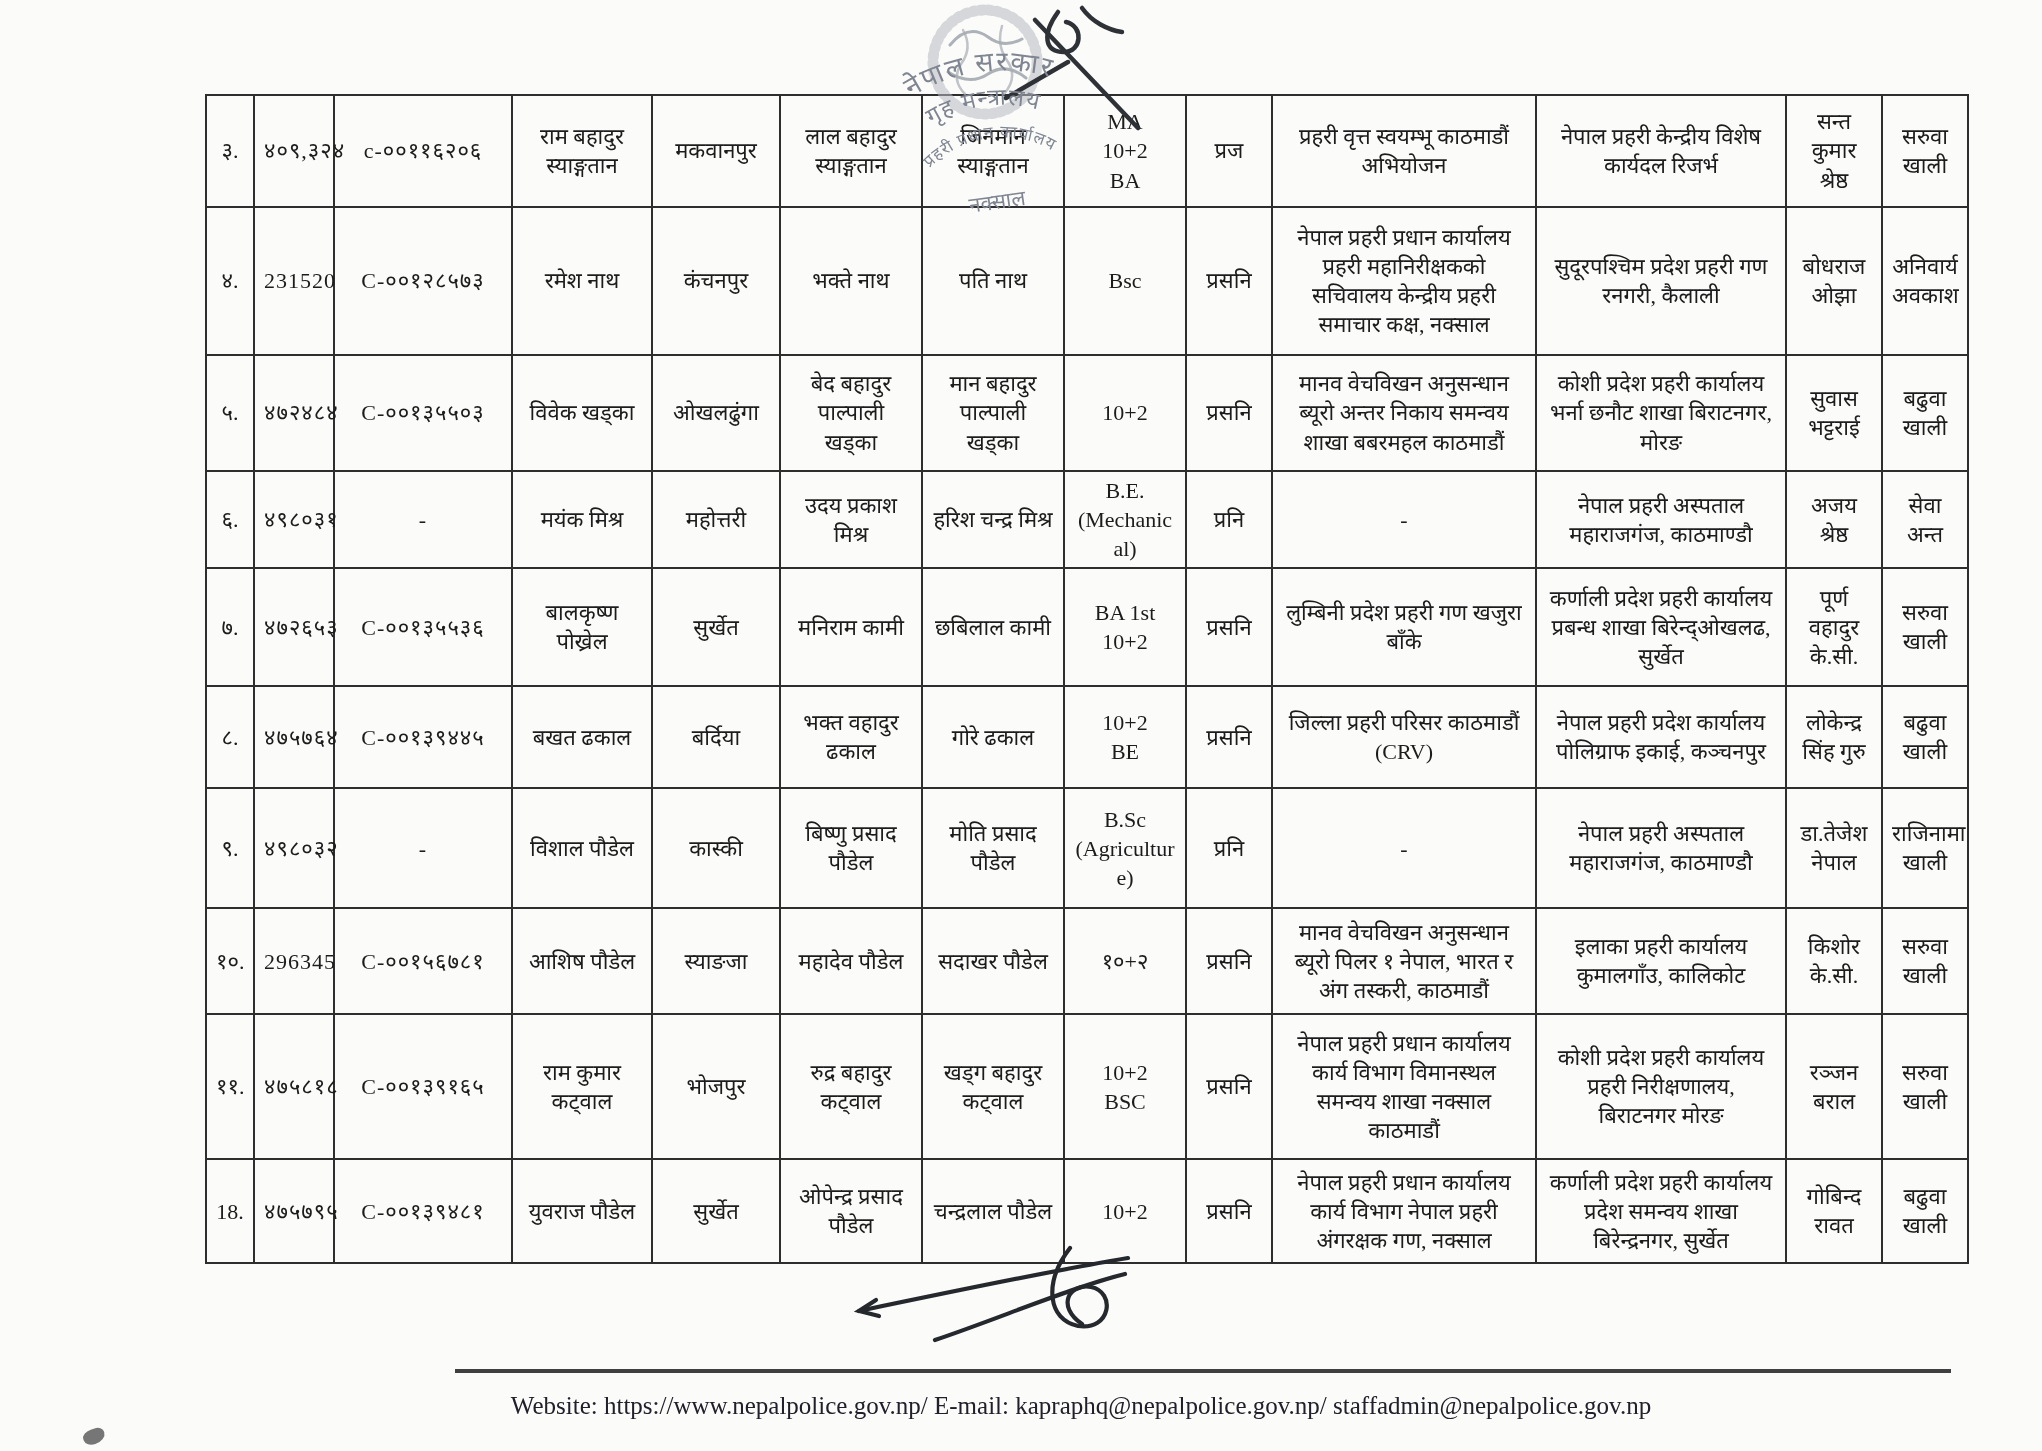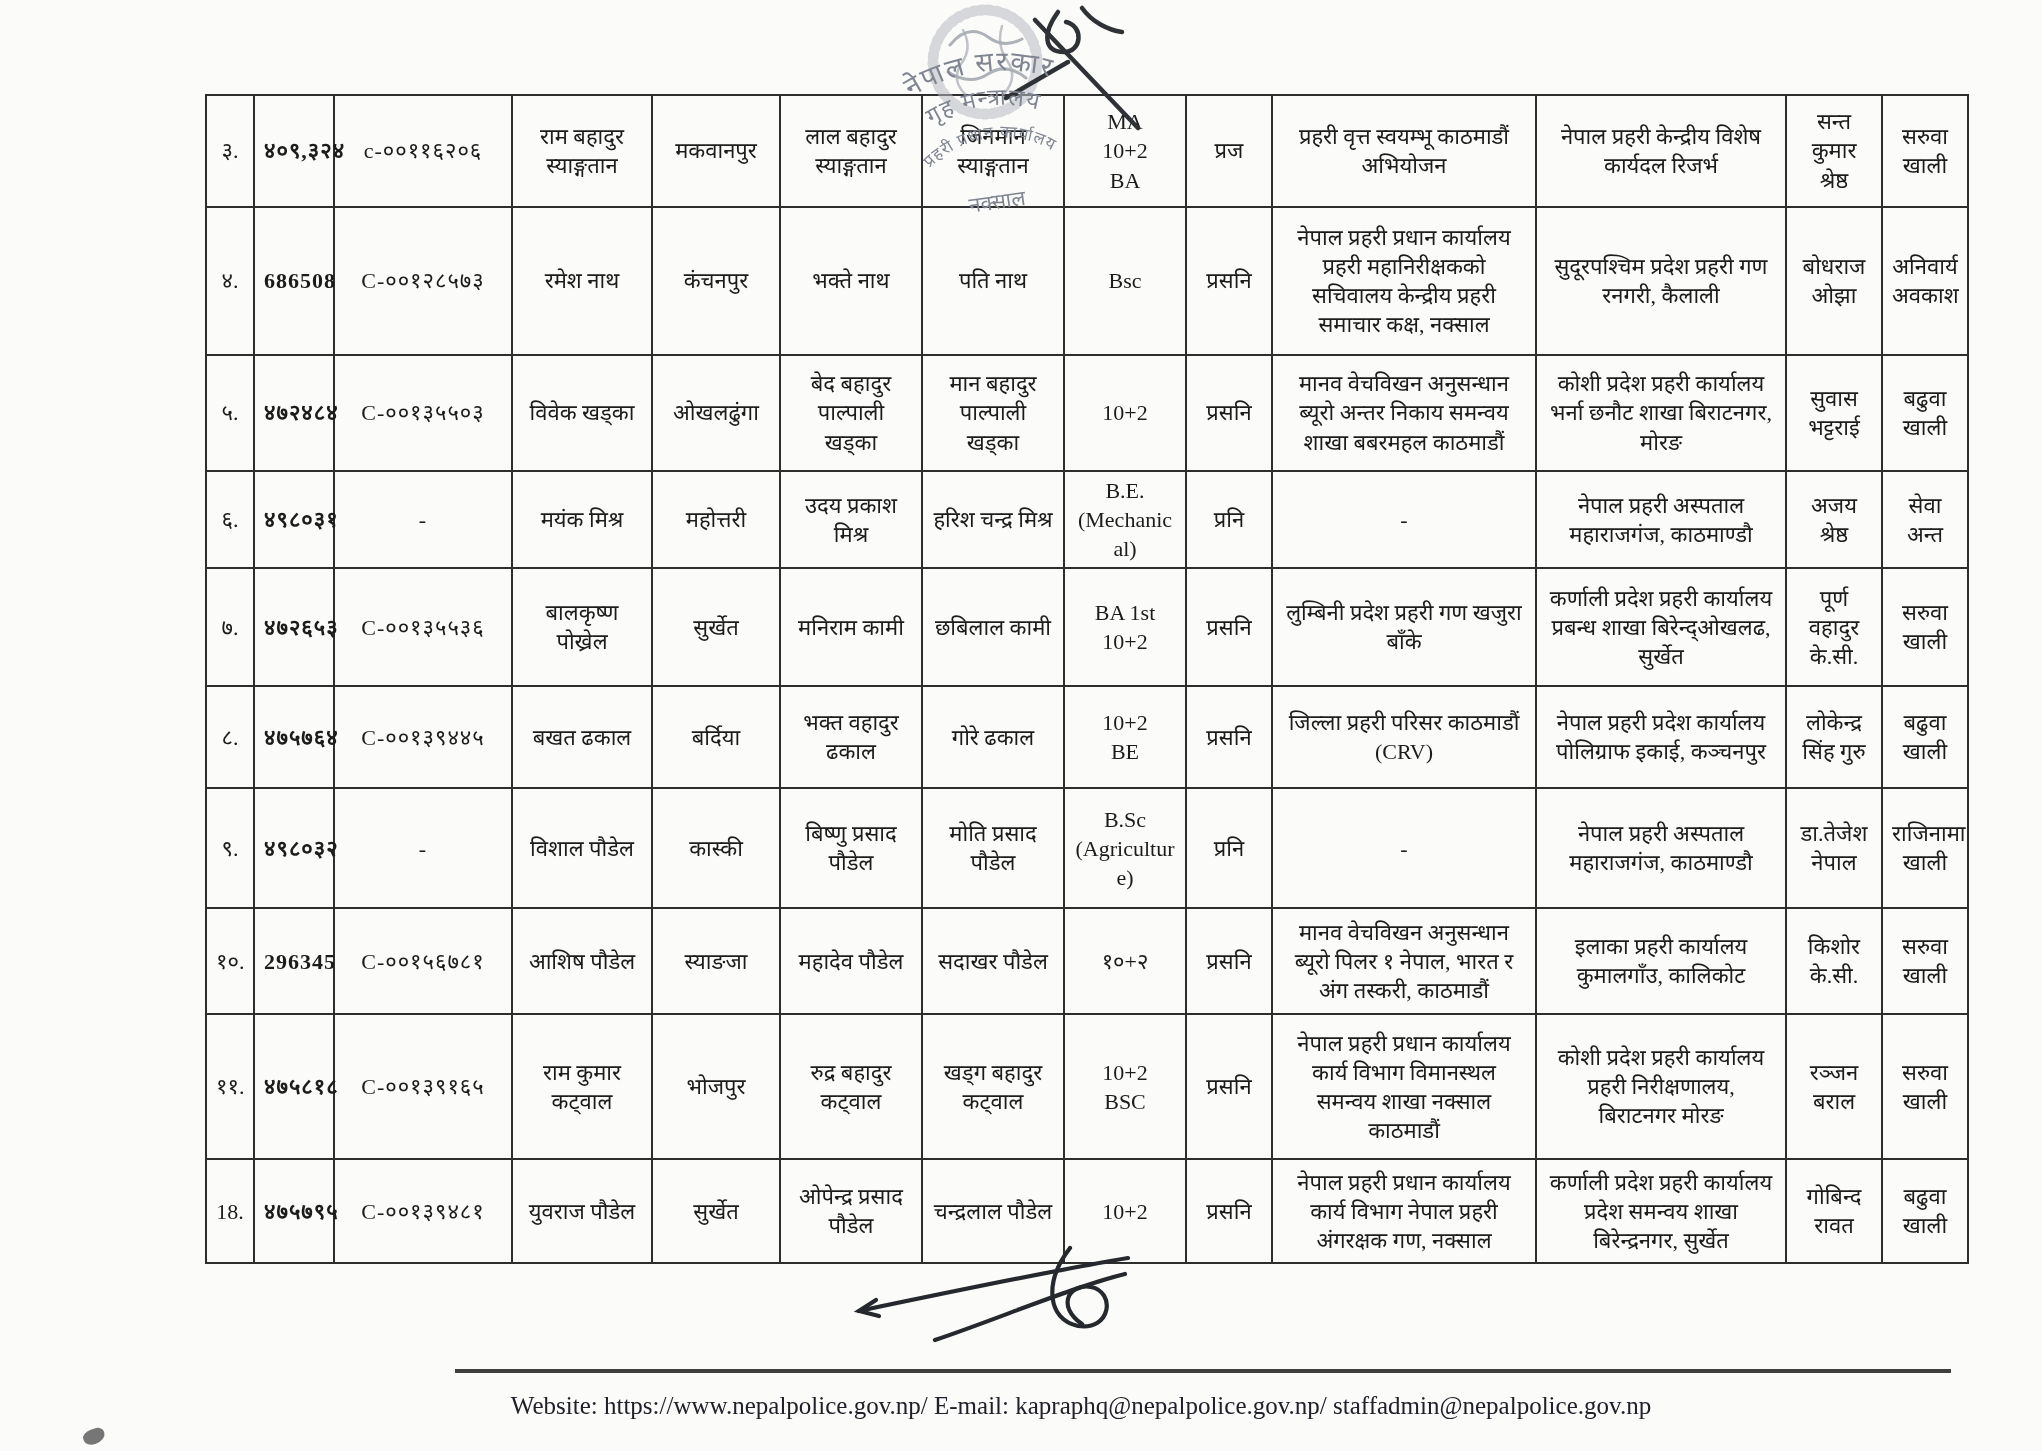--- a/index.html
+++ b/index.html
@@ -21,21 +21,21 @@
   table.roster td{
     border:2px solid #2e2e2e;
     padding:4px 9px;
     font-size:22px;line-height:1.32;color:#1c1c1c;
     text-align:center;vertical-align:middle;
     white-space:pre-line;
     font-family:"Liberation Serif","DejaVu Serif",serif;
   }
   td.c3,td.c5,td.c6,td.c9,td.c10{text-align:left;border-radius:16px;}
   td.c0{font-size:21px;}
-  td.c1{font-size:20px;letter-spacing:1px;font-weight:bold;}
+  td.c1{font-size:20px;letter-spacing:1px;}
   td.c2{font-size:20px;letter-spacing:1px;}
   td.c7{font-size:20px;overflow-wrap:anywhere;}
   td.c8{font-size:22px;}
   td.c11,td.c12{font-size:22px;}
   tbody tr:nth-child(1){height:112px;}
   tbody tr:nth-child(2){height:148px;}
   tbody tr:nth-child(3){height:116px;}
   tbody tr:nth-child(4){height:74px;}
   tbody tr:nth-child(5){height:118px;}
   tbody tr:nth-child(6){height:102px;}
@@ -96,21 +96,21 @@
 10+2
 BA</td>
           <td class="c8">प्रज</td>
           <td class="c9">प्रहरी वृत्त स्वयम्भू काठमाडौं अभियोजन</td>
           <td class="c10">नेपाल प्रहरी केन्द्रीय विशेष कार्यदल रिजर्भ</td>
           <td class="c11">सन्त कुमार श्रेष्ठ</td>
           <td class="c12">सरुवा खाली</td>
         </tr>
         <tr>
           <td class="c0">४.</td>
-          <td class="c1">686508</td>
+          <td class="c1">231520</td>
           <td class="c2">C-००१२८५७३</td>
           <td class="c3">रमेश नाथ</td>
           <td class="c4">कंचनपुर</td>
           <td class="c5">भक्ते नाथ</td>
           <td class="c6">पति नाथ</td>
           <td class="c7">Bsc</td>
           <td class="c8">प्रसनि</td>
           <td class="c9">नेपाल प्रहरी प्रधान कार्यालय प्रहरी महानिरीक्षकको सचिवालय केन्द्रीय प्रहरी समाचार कक्ष, नक्साल</td>
           <td class="c10">सुदूरपश्चिम प्रदेश  प्रहरी गण रनगरी, कैलाली</td>
           <td class="c11">बोधराज ओझा</td>

